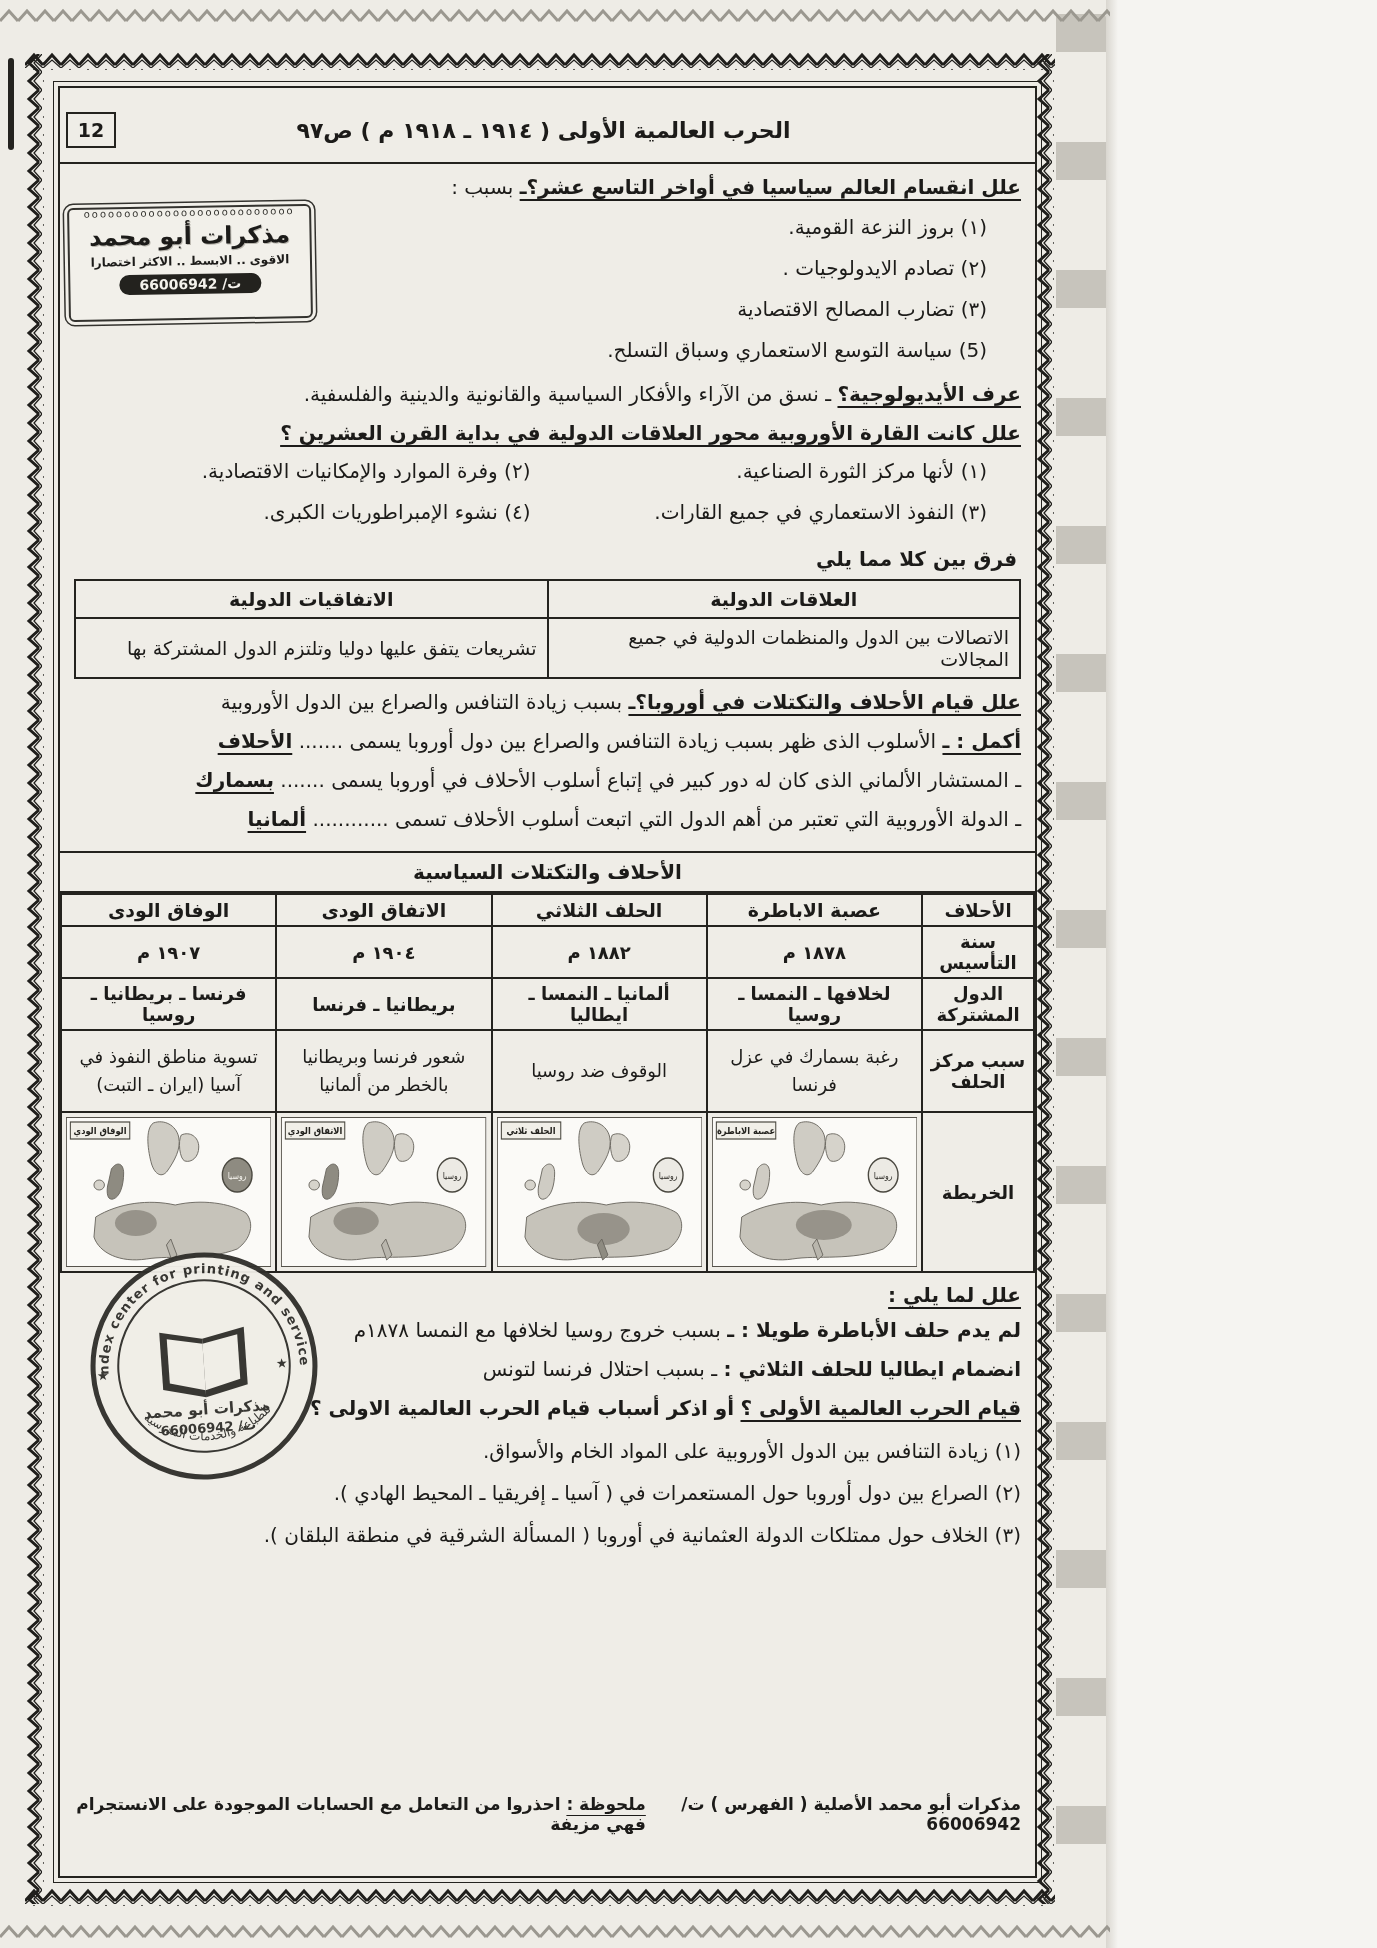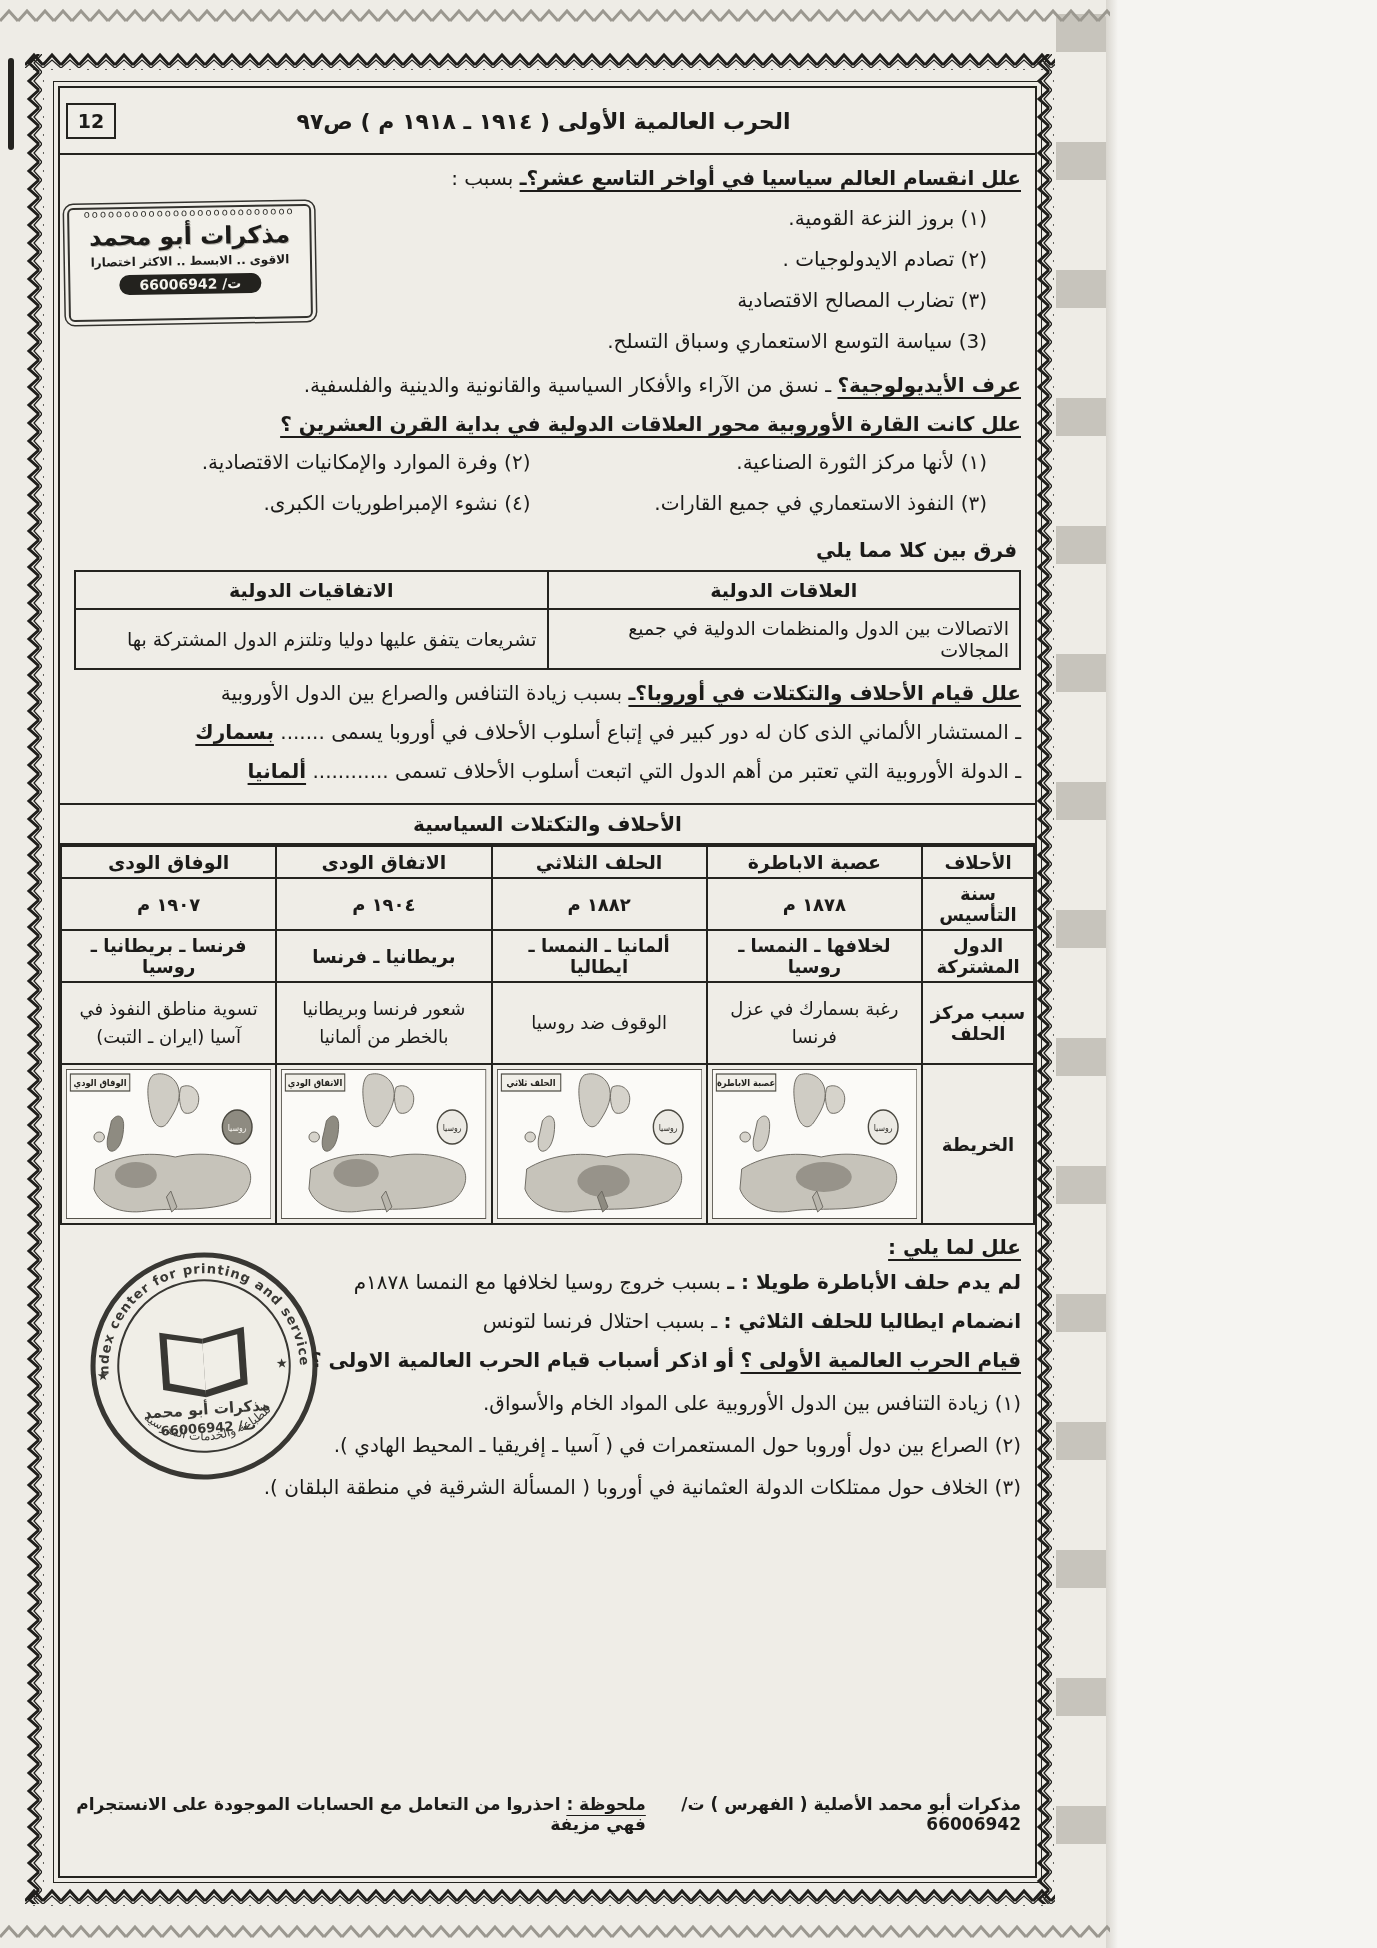--- a/index.html
+++ b/index.html
@@ -22,21 +22,21 @@
   .zz-outer-bottom{left:0;top:1924px;width:1110px;height:16px;}
   .zz-top{left:25px;top:52px;width:1030px;height:18px;}
   .zz-bottom{left:25px;top:1888px;width:1030px;height:18px;}
   .zz-left{left:26px;top:54px;width:18px;height:1850px;}
   .zz-right{left:1036px;top:54px;width:18px;height:1850px;}
 
   .frame{
     position:absolute;left:58px;top:86px;width:979px;height:1792px;
     border:2.5px solid #24231f;outline:1.5px solid #24231f;outline-offset:4px;
     background:#efede7;direction:rtl;text-align:right;box-sizing:border-box;
-    padding:7px 14px;
+    padding:16px 14px;
   }
   .header{position:relative;height:58px;border-bottom:2px solid #24231f;margin:0 -14px;}
   .pagenum{position:absolute;left:6px;top:8px;width:46px;height:32px;border:2px solid #24231f;
     display:flex;align-items:center;justify-content:center;font-weight:bold;font-size:19px;direction:ltr;}
   .title{position:absolute;left:0;right:8px;top:14px;text-align:center;font-weight:bold;font-size:22px;}
 
   .line{font-size:20px;line-height:1.55;margin-top:8px;}
   .b{font-weight:bold;}
   .bu{font-weight:bold;text-decoration:underline;text-underline-offset:5px;}
 
@@ -135,21 +135,21 @@
   </div>
 
   <div class="line">
     <span class="bu">علل انقسام العالم سياسيا في أواخر التاسع عشر؟ـ</span>
     <span>بسبب :</span>
   </div>
   <div class="items">
     <div>(١) بروز النزعة القومية.</div>
     <div>(٢) تصادم الايدولوجيات .</div>
     <div>(٣) تضارب المصالح الاقتصادية</div>
-    <div>(3) سياسة التوسع الاستعماري وسباق التسلح.</div>
+    <div>(5) سياسة التوسع الاستعماري وسباق التسلح.</div>
   </div>
 
   <div class="stamp-box">
     <div class="stamp-loops"></div>
     <div class="stamp-name">مذكرات أبو محمد</div>
     <div class="stamp-tagline">الاقوى .. الابسط .. الاكثر اختصارا</div>
     <div class="stamp-phone">ت/ 66006942</div>
   </div>
 
   <div class="line">
@@ -179,20 +179,25 @@
       <td>تشريعات يتفق عليها دوليا وتلتزم الدول المشتركة بها</td>
     </tr>
   </tbody>
     </table>
 
   <div class="line">
     <span class="bu">علل قيام الأحلاف والتكتلات في أوروبا؟ـ</span>
     <span>بسبب زيادة التنافس والصراع بين الدول الأوروبية</span>
   </div>
 
+  <div class="line">
+    <span class="bu">أكمل : ـ</span>
+    <span>الأسلوب الذى ظهر بسبب زيادة التنافس والصراع بين دول أوروبا يسمى .......</span>
+    <span class="bu">الأحلاف</span>
+  </div>
   <div class="line">
     <span>ـ  المستشار الألماني الذى كان له دور كبير في إتباع أسلوب الأحلاف في أوروبا يسمى .......</span>
     <span class="bu">بسمارك</span>
   </div>
   <div class="line">
     <span>ـ  الدولة الأوروبية التي تعتبر من أهم الدول التي اتبعت أسلوب الأحلاف تسمى ............</span>
     <span class="bu">ألمانيا</span>
   </div>
 
   <div class="big-title">الأحلاف والتكتلات السياسية</div>

